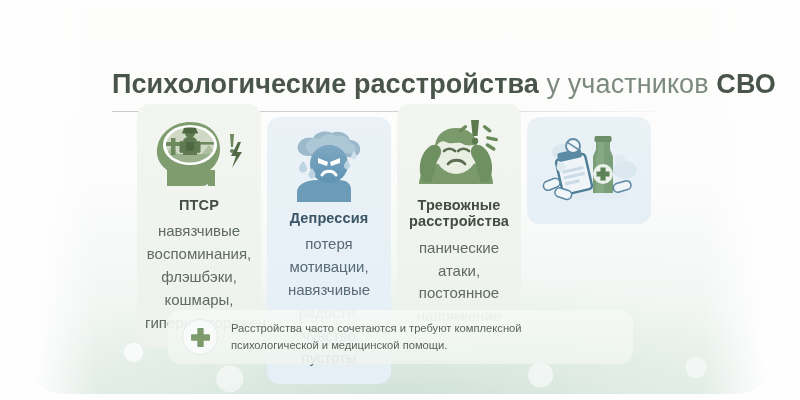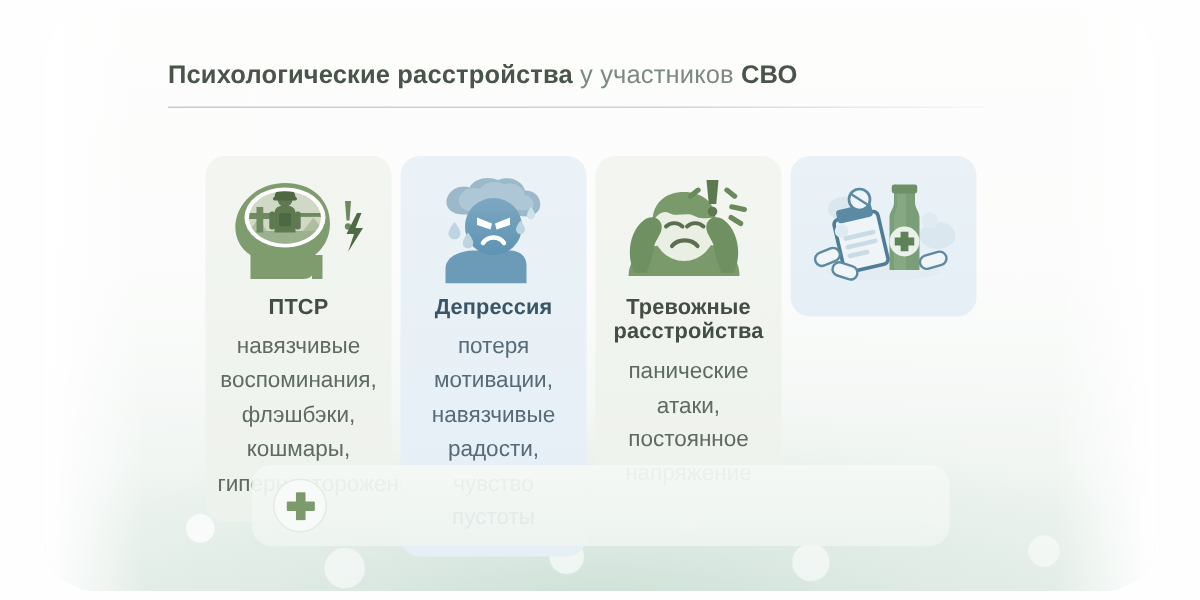--- a/index.html
+++ b/index.html
@@ -62,26 +62,27 @@
   }
 
   
   .header {
     position: absolute;
     left: 112px;
     top: 40px;
     width: 590px;
   }
   .title {
-    font-size: 17px;
+    font-size: 27px;
     line-height: 1.2;
     white-space: nowrap;
     color: #7c8a80;
     font-weight: 400;
     letter-spacing: 0.1px;
+    margin-top: 28px;
   }
   .title .strong {
     font-weight: 700;
     color: #49544b;
   }
   .title-rule {
     margin-top: 11px;
     height: 1px;
     width: 545px;
     background: linear-gradient(90deg, rgba(154,166,158,0.55) 0%, rgba(154,166,158,0.45) 62%, rgba(154,166,158,0.06) 100%);
@@ -102,20 +103,21 @@
     border-radius: 13px;
     padding: 12px 7px 14px;
     box-sizing: border-box;
     text-align: center;
   }
   .card.tone-green {
     background: linear-gradient(180deg, #f2f5f0 0%, #eef2ec 100%);
   }
   .card.tone-blue {
     background: linear-gradient(180deg, #eaf2f7 0%, #e6eff6 100%);
+    margin-top: 13px;
   }
 
   .icon-wrap {
     height: 74px;
     display: flex;
     align-items: center;
     justify-content: center;
     margin-bottom: 7px;
   }
   .icon-wrap svg { display: block; }
@@ -334,15 +336,19 @@
     </div>
 
   </div>
 
   <div class="note">
     <div class="note-badge">
       <svg width="19" height="19" viewBox="0 0 19 19" aria-hidden="true">
         <path d="M7 0.8 L12 0.8 L12 7 L18.2 7 L18.2 12 L12 12 L12 18.2 L7 18.2 L7 12 L0.8 12 L0.8 7 L7 7 Z" fill="#7d9a6d" stroke="#7d9a6d" stroke-width="1.4" stroke-linejoin="round"></path>
       </svg>
     </div>
+    <div class="note-text">
+      <span class="line">Расстройства часто сочетаются и требуют комплексной</span>
+      <span class="line">психологической и медицинской помощи.</span>
+    </div>
   </div>
 
 </div>
 
 </body></html>

